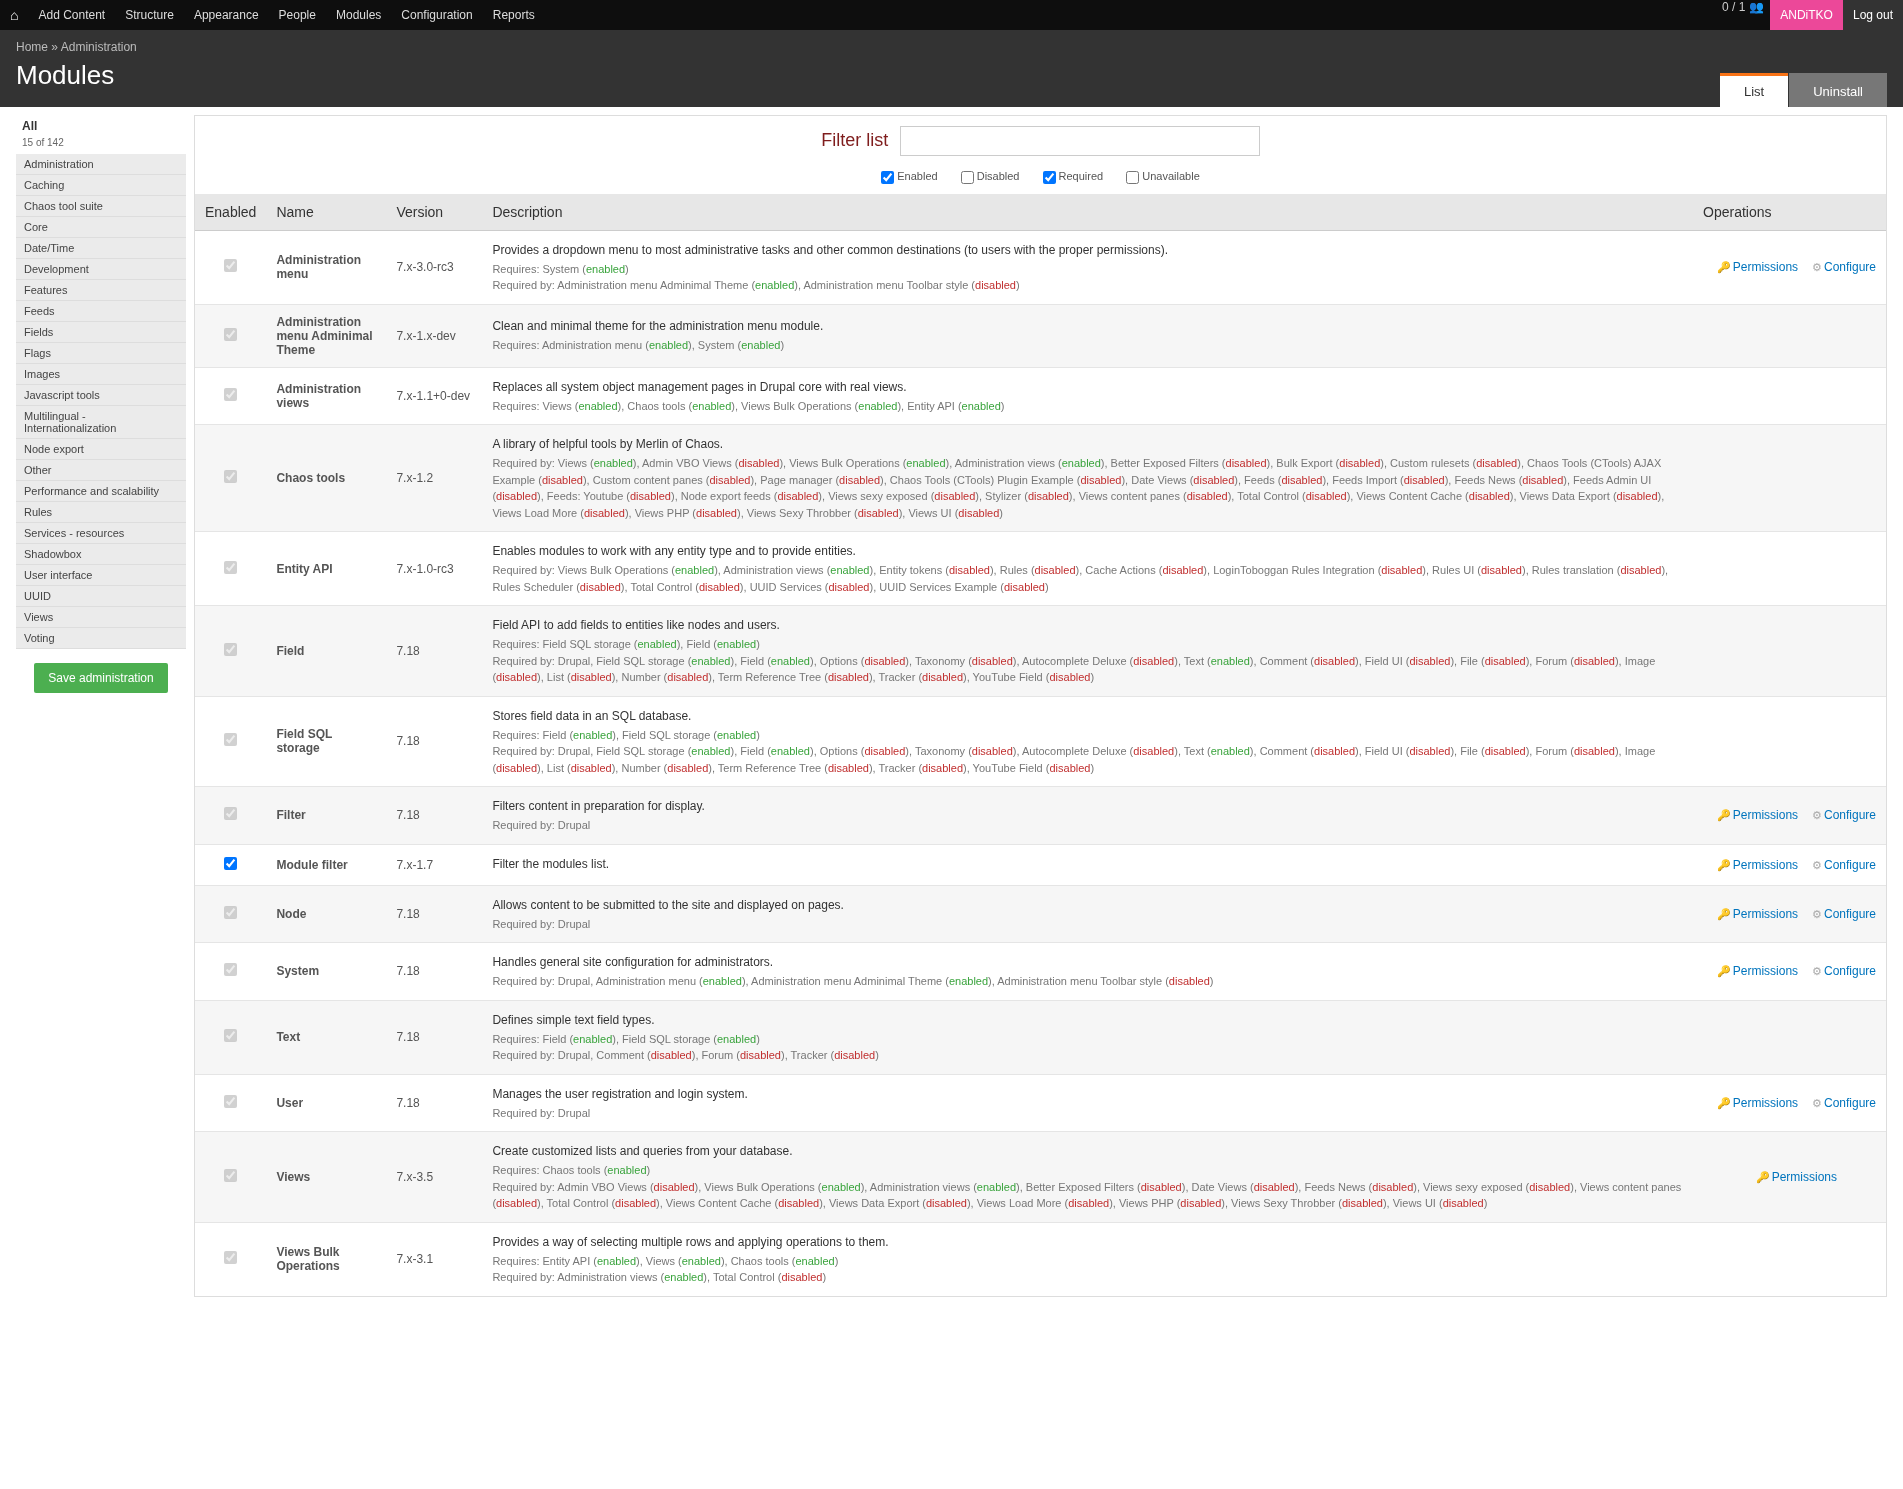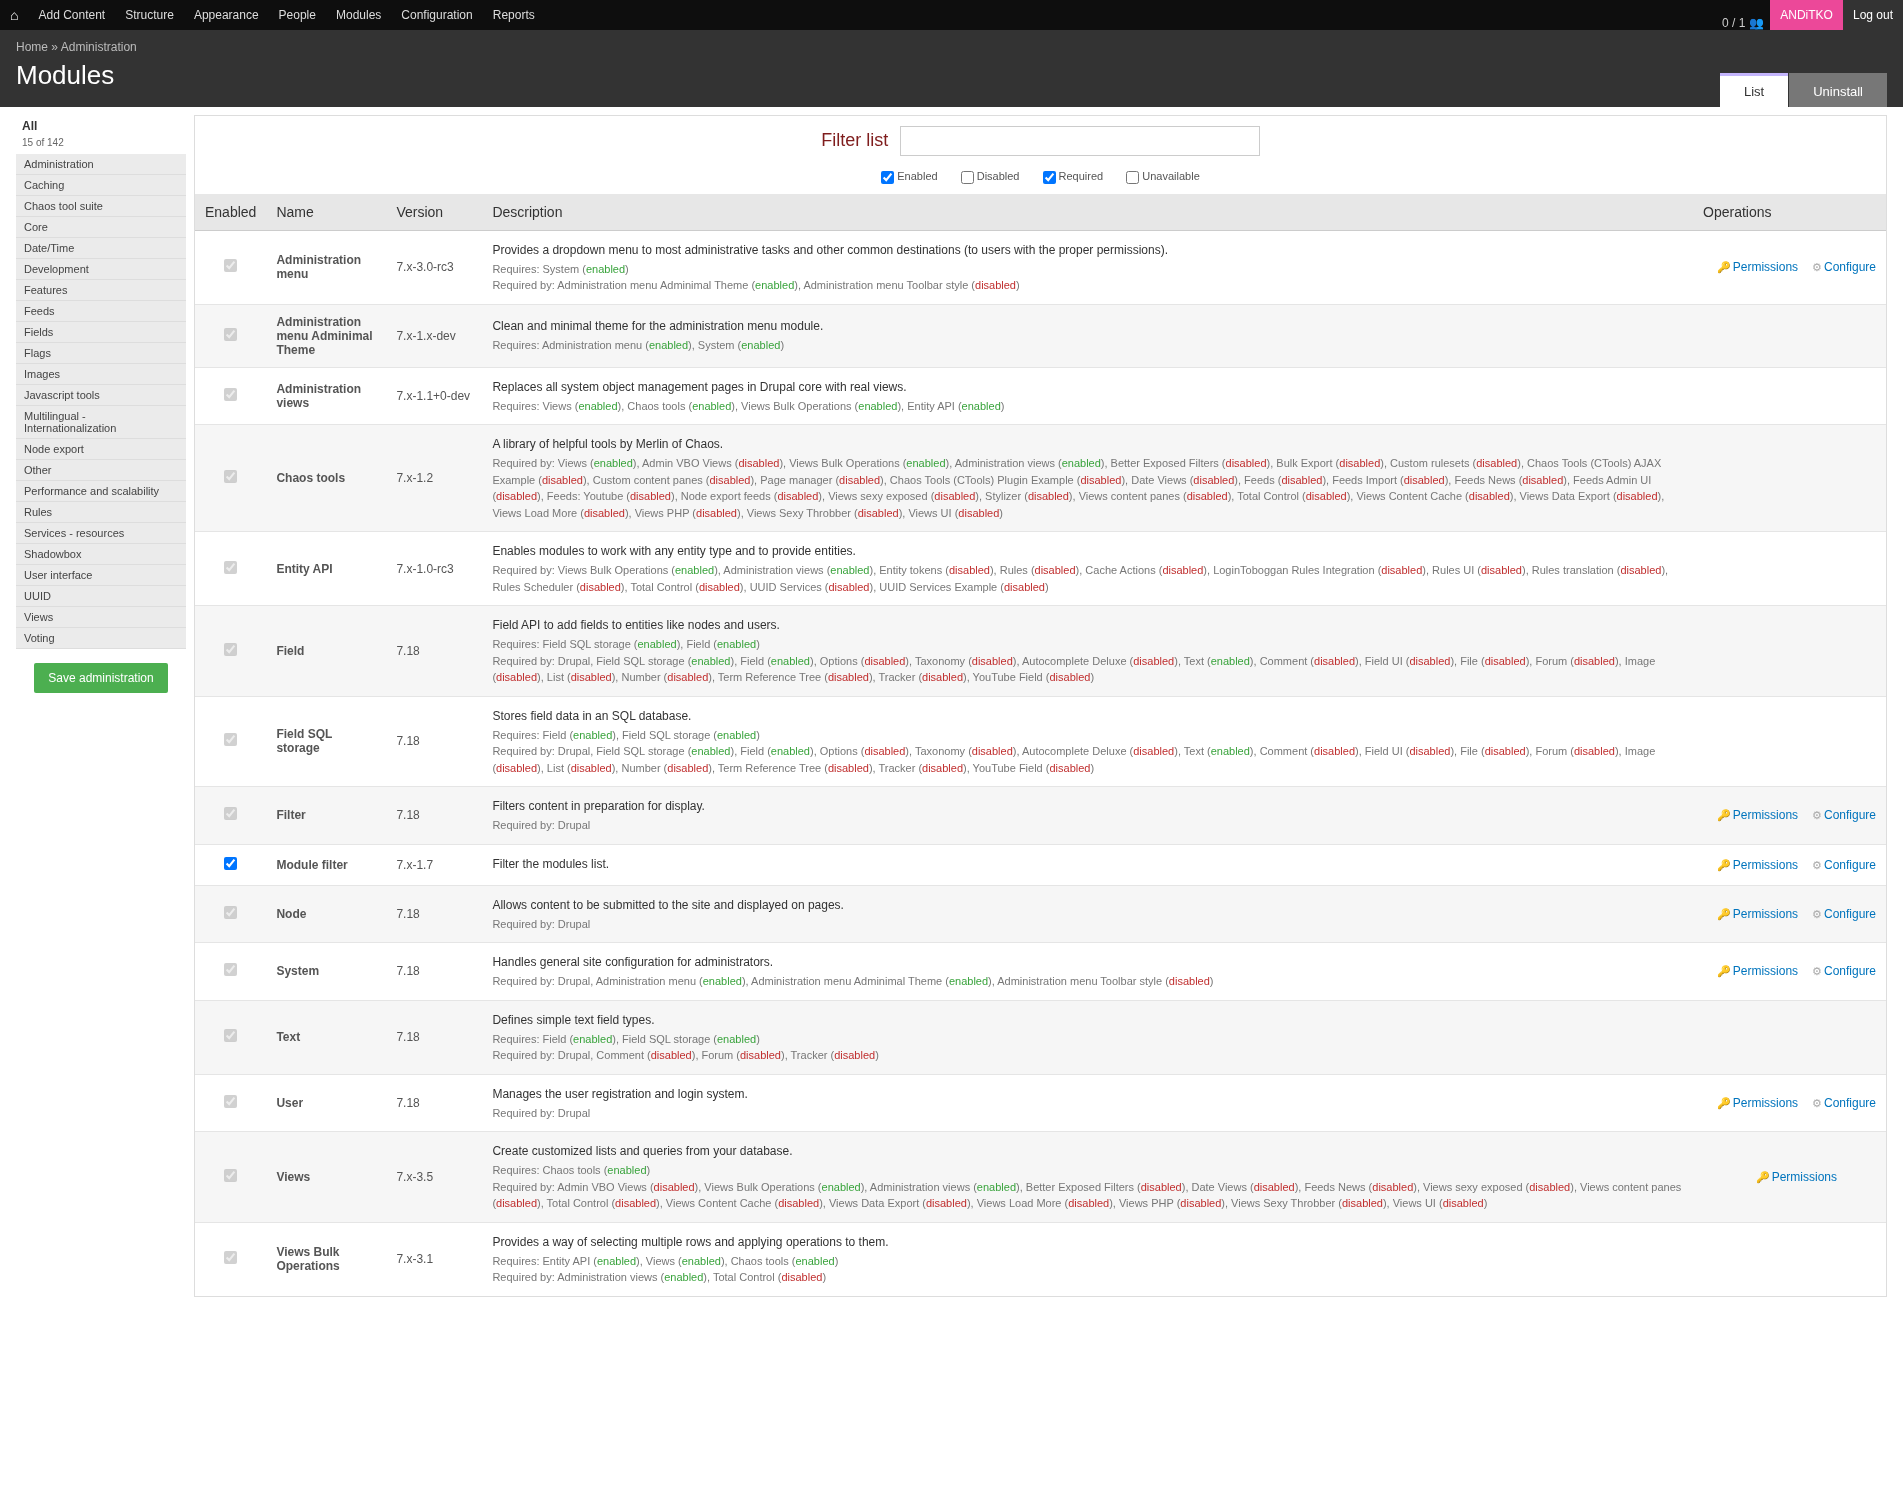--- a/index.html
+++ b/index.html
@@ -3,33 +3,33 @@
 <meta charset="utf-8">
 <style>
 * { box-sizing: border-box; margin: 0; padding: 0; }
 body { font-family: "Lucida Grande", Verdana, sans-serif; font-size: 12px; background: #fff; color: #333; }
 a { color: #0074bd; text-decoration: none; cursor: pointer; }
 
 .toolbar { background: #0e0e0e; color: #fff; display: flex; align-items: center; height: 30px; font-size: 12px; }
 .toolbar .home-icon { padding: 0 10px; font-size: 14px; cursor: pointer; }
 .toolbar-item { padding: 0 10px; line-height: 30px; cursor: pointer; color: #ddd; }
 .toolbar-spacer { flex: 1; }
-.toolbar-right { display: flex; align-items: flex-end; margin-left: 12px; }
+.toolbar-right { display: flex; align-items: flex-start; margin-left: 12px; }
 .toolbar-count { color: #ccc; padding: 0 4px; }
 .toolbar-people-icon { color: #ccc; padding-right: 6px; }
 .toolbar-user { background: #ec4899; padding: 0 10px; line-height: 30px; cursor: pointer; }
 .toolbar-logout { background: #333; padding: 0 10px; line-height: 30px; cursor: pointer; }
 
 .header { background: #333; color: #fff; padding: 10px 16px 16px; position: relative; }
 .breadcrumb { font-size: 12px; color: #bbb; margin-bottom: 6px; }
 .breadcrumb a { color: #bbb; }
 .page-title { font-size: 26px; font-weight: normal; color: #fff; }
 .tabs { position: absolute; right: 16px; bottom: 0; display: flex; }
 .tab { padding: 8px 24px; background: #777; color: #fff; cursor: pointer; border-top: 3px solid transparent; margin-left: 1px; font-size: 13px; }
-.tab.active { background: #fff; color: #333; border-top: 3px solid #c4b5fd; }
+.tab.active { background: #fff; color: #333; border-top: 3px solid #f97316; }
 
 .page-body { display: flex; padding: 8px 16px; gap: 8px; }
 
 .sidebar { width: 170px; flex-shrink: 0; }
 .sidebar-all { font-weight: bold; font-size: 12px; padding: 4px 6px; }
 .sidebar-count { font-size: 10px; color: #666; padding: 0 6px 6px; }
 .sidebar-item { background: #ebebeb; border-bottom: 1px solid #ddd; padding: 4px 8px; font-size: 11px; color: #444; cursor: pointer; }
 .save-btn-wrap { padding: 14px 4px; text-align: center; }
 .save-btn { background: #4caf50; color: #fff; border: none; padding: 8px 14px; font-size: 12px; cursor: pointer; border-radius: 2px; }
 

